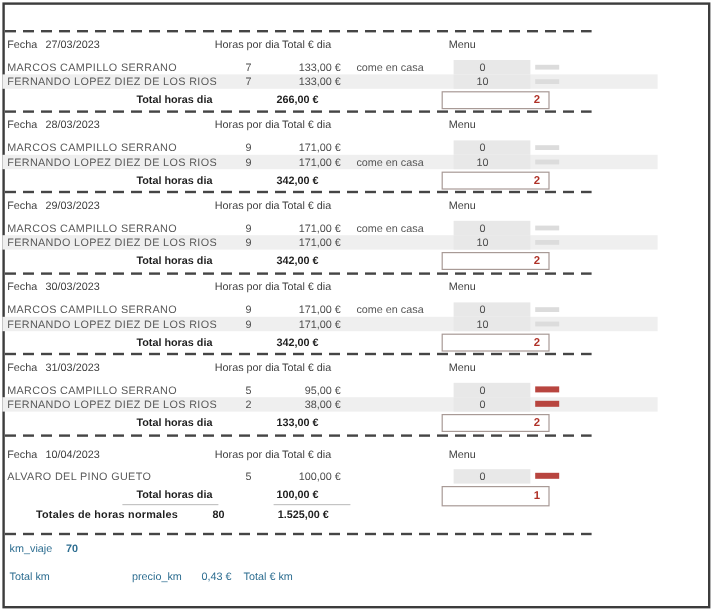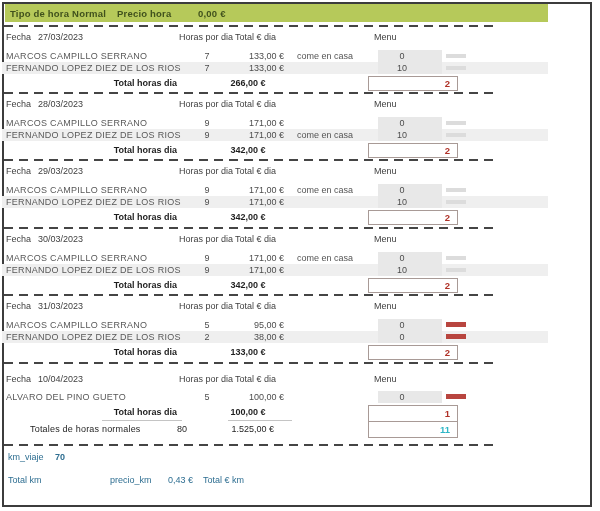--- a/index.html
+++ b/index.html
@@ -28,44 +28,39 @@
   .bar{position:absolute;left:444px;top:4px;width:20px;height:4px;background:#dcdcdc;}
   .bar.red{background:#b8453f;height:5px;top:3px;}
   .trow{position:relative;height:16px;margin-top:2px;font-weight:bold;color:#1f1f1f;}
   .trow span{position:absolute;top:2px;}
   .tlabel{left:60px;width:115px;text-align:right;}
   .tval{left:210px;width:72px;text-align:center;}
   .tbox{position:absolute;left:366px;top:0;width:88px;height:13px;background:#fff;
         border:1px solid #a89a96;}
   .tbox span{position:absolute;top:1px;right:7px;font-weight:bold;color:#b03228;font-size:9.5px;}
   .tbox.cyan span{color:#2fb6c6;}
-  .grand{position:absolute;left:2px;top:424px;width:546px;height:14px;font-weight:normal;color:#1f1f1f;}
+  .grand{position:absolute;left:2px;top:424px;width:546px;height:14px;font-weight:bold;color:#1f1f1f;}
   .grand span{position:absolute;top:0;}
   .g-label{left:28px;letter-spacing:.2px;}
   .g-hours{left:175px;width:42px;text-align:left;}
   .g-amount{left:200px;width:72px;text-align:right;}
   .tick{position:absolute;height:1px;background:#c4c4c4;}
   .km{position:absolute;color:#2e6e91;}
   .km span{position:absolute;top:0;}
   .km1{left:2px;top:452px;width:546px;height:12px;}
   .km2{left:2px;top:475px;width:546px;height:12px;}
   .k-viaje{left:6px;} .k-70{left:53px;font-weight:bold;}
   .k-totalkm{left:6px;} .k-preciokm{left:108px;} .k-preciov{left:166px;} .k-totaleur{left:201px;}
 </style>
 </head>
 <body>
 
 <div class="page">
   <div class="frame"></div>
 
-  <div class="greenbar">
-    <span class="gb-tipo">Tipo de hora Normal</span>
-    <span class="gb-precio">Precio hora</span>
-    <span class="gb-val">0,00 €</span>
-  </div>
 
   <div class="dash" style="top:25px"></div>
   <div class="dash" style="top:92px"></div>
   <div class="dash" style="top:159px"></div>
   <div class="dash" style="top:227px"></div>
   <div class="dash" style="top:294px"></div>
   <div class="dash" style="top:362px"></div>
   <div class="dash" style="top:444px"></div>
 
   <div class="block" style="top:31px">
@@ -273,23 +268,20 @@
     </div>
     <div class="trow">
       <span class="tlabel">Total horas dia</span>
       <span class="tval">100,00 €</span>
       <div class="tbox" style="height:15px">
           <span style="top:2px">1</span>
         </div>
     </div>
   </div>
 
-  <div class="tbox cyan" style="left:368px;top:421px;height:15px">
-    <span style="top:2px">11</span>
-  </div>
 
   <div class="tick" style="left:102px;top:420px;width:80px"></div>
   <div class="tick" style="left:228px;top:420px;width:64px"></div>
 
   <div class="grand">
     <span class="g-label">Totales de horas normales</span>
     <span class="g-hours">80</span>
     <span class="g-amount">1.525,00 €</span>
   </div>
 

